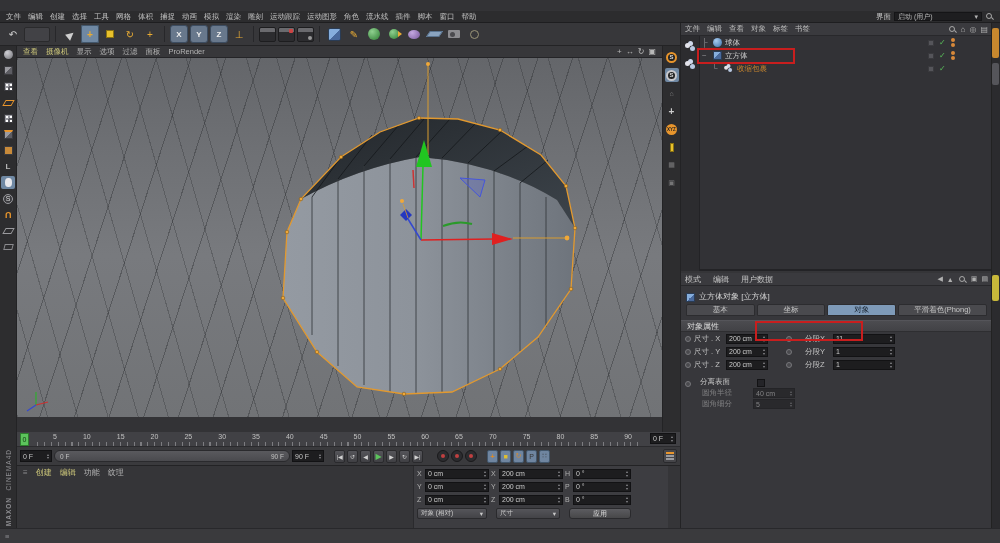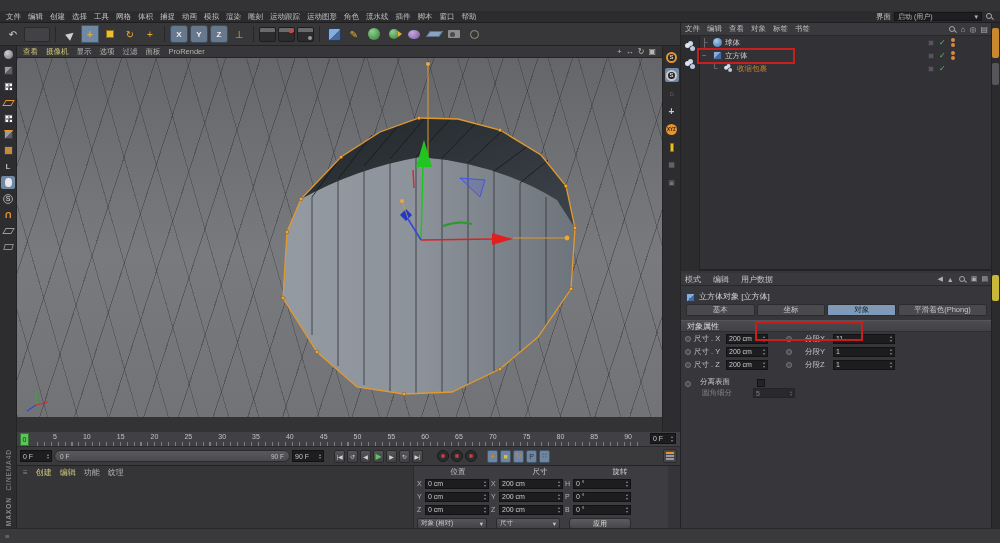--- a/index.html
+++ b/index.html
@@ -499,25 +499,20 @@
 
   <div class="bottompanels">
     <div class="mat-menu">
       <span style="color:#8a8a8e">≡</span>
       <span class="mm">创建</span>
       <span class="mm">编辑</span>
       <span class="mm">功能</span>
       <span class="mm">纹理</span>
     </div>
     <div class="coords">
-      <div class="coh">
-        <span>位置</span>
-        <span>尺寸</span>
-        <span>旋转</span>
-      </div>
       <div class="corow">
         <span class="colbl">X</span>
         <span class="cofield">
             <span>0 cm</span>
             <span class="stepper"></span>
           </span>
         <span class="colbl">X</span>
         <span class="cofield">
             <span>200 cm</span>
             <span class="stepper"></span>
@@ -712,20 +707,28 @@
       </div>
 
       <div style="height:5px"></div>
       <div class="cbrow">
         <span class="adot"></span>
         <span class="cblbl">分离表面</span>
         <span class="cbx"></span>
       </div>
       <div class="cbrow dim">
         <span style="width:8px"></span>
+        <span class="cblbl">圆角半径</span>
+        <span class="afield">
+            <span>40 cm</span>
+            <span class="stepper"></span>
+          </span>
+      </div>
+      <div class="cbrow dim">
+        <span style="width:8px"></span>
         <span class="cblbl">圆角细分</span>
         <span class="afield">
             <span>5</span>
             <span class="stepper"></span>
           </span>
       </div>
     </div>
 
     <div class="redge">
       <span class="rtab" style="top:5px;height:30px;background:#c8882e"></span>

